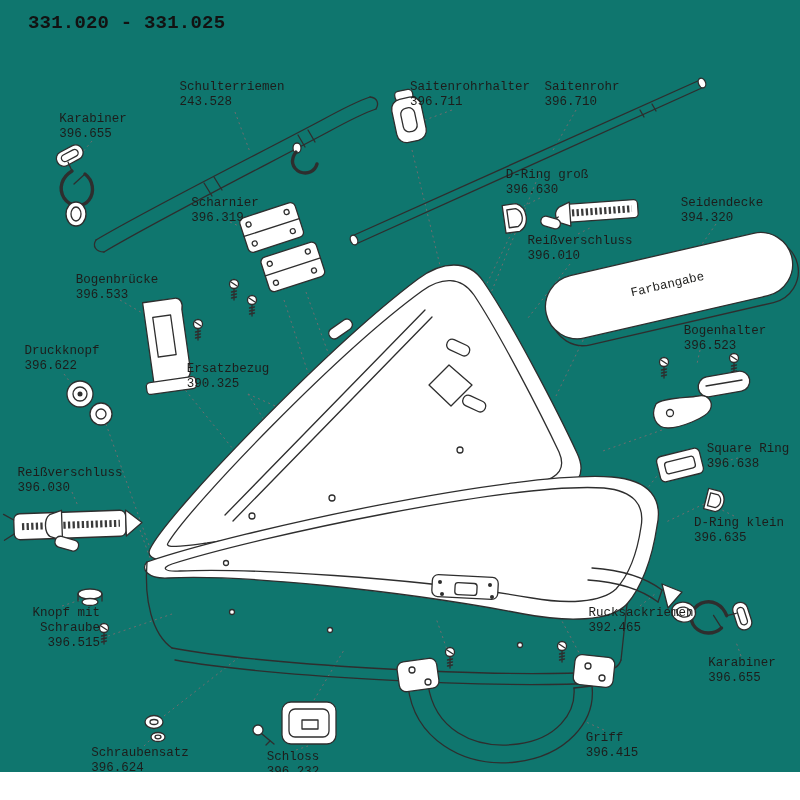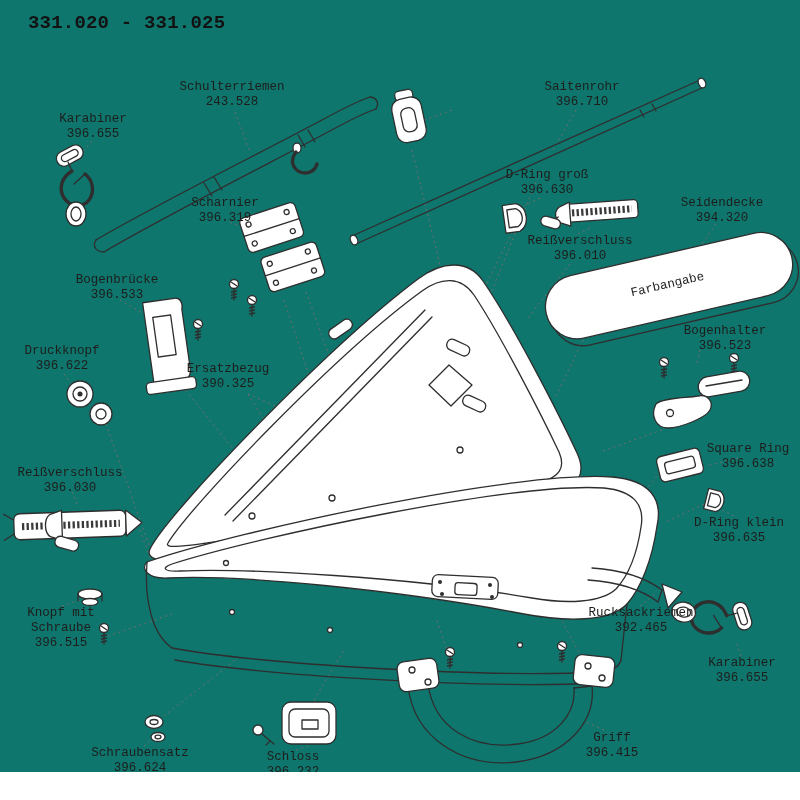--- a/index.html
+++ b/index.html
@@ -9,22 +9,22 @@
   }
   svg.diagram { position:absolute; left:0; top:0; width:800px; height:800px; }
   .title {
     position:absolute; left:28px; top:12px;
     font-size:19px; font-weight:bold; color:#121212; letter-spacing:0.2px;
   }
   .label {
     position:absolute; font-size:12.5px; line-height:1.2; color:#1d1d1b;
     white-space:nowrap;
   }
-  .label.center { transform:translateX(-50%); text-align:center; }
-  .label.wrap { white-space:normal; width:78px; text-align:center; }
+  .label.center { transform:translateX(-50%); text-align:left; }
+  .label.wrap { white-space:normal; width:78px; text-align:right; }
   .cover-text {
     position:absolute; left:630px; top:278px; font-size:12.5px; color:#1d1d1b;
     transform:rotate(-13deg);
   }
   
   .ln   { fill:none; stroke:#2e2e2e; stroke-width:1.3; stroke-linecap:round; stroke-linejoin:round; }
   .fw   { fill:#ffffff; stroke:#2e2e2e; stroke-width:1.3; stroke-linejoin:round; }
   .wire { fill:none; stroke:#2e2e2e; stroke-width:3.4; stroke-linecap:round; }
   .dot  { fill:none; stroke:#6e6e6e; stroke-width:1; stroke-dasharray:2 3.5; }
   .teeth{ fill:none; stroke:#3a3a3a; stroke-width:7; stroke-dasharray:2.3 2.3; }
@@ -304,20 +304,24 @@
   <div class="label center" style="left:93px; top:112px">
     <div>Karabiner</div>
     <div>396.655</div>
   </div>
 
   <div class="label center" style="left:232px; top:80px">
     <div>Schulterriemen</div>
     <div>243.528</div>
   </div>
 
+  <div class="label center" style="left:470px; top:80px">
+    <div>Saitenrohrhalter</div>
+    <div>396.711</div>
+  </div>
 
   <div class="label center" style="left:582px; top:80px">
     <div>Saitenrohr</div>
     <div>396.710</div>
   </div>
 
   <div class="label center" style="left:225px; top:196px">
     <div>Scharnier</div>
     <div>396.319</div>
   </div>

